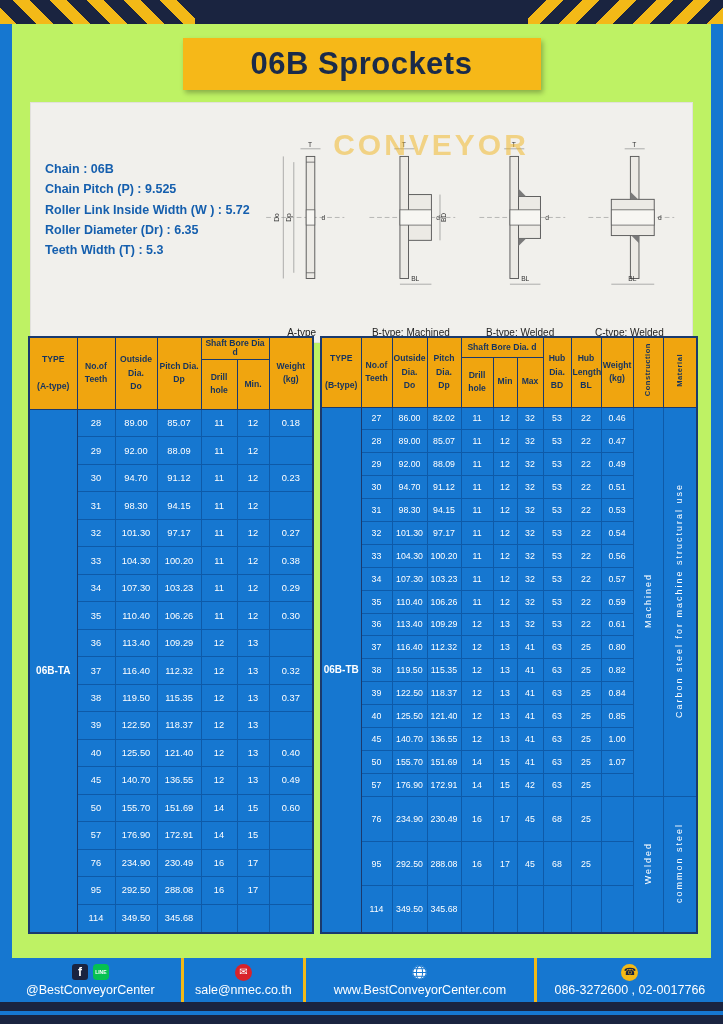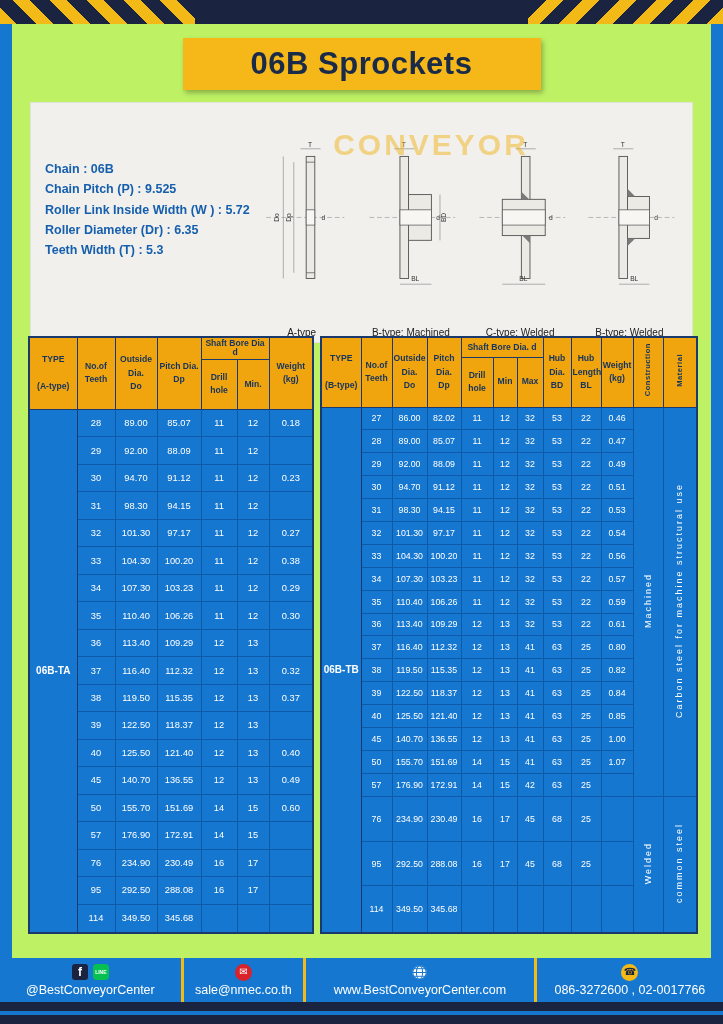--- a/index.html
+++ b/index.html
@@ -130,49 +130,49 @@
             <text class="dt" transform="rotate(-90 92 80)" x="92" y="80" text-anchor="middle">BD</text>
             <line class="dim" x1="44" y1="150" x2="77" y2="150"></line>
             <text class="dt" x="60" y="147" text-anchor="middle">BL</text>
           </svg>
           <div class="dlabel">B-type: Machined</div>
         </div>
 
         <div class="diagram">
           <svg viewBox="0 0 110 158">
             <line class="cl" x1="12" y1="80" x2="102" y2="80"></line>
+            <rect class="sh" x="44" y="16" width="9" height="128"></rect>
+            <rect class="sh" x="53" y="58" width="23" height="44"></rect>
+            <polygon class="weld" points="53,58 61,58 53,50"></polygon>
+            <polygon class="weld" points="53,102 61,102 53,110"></polygon>
+            <rect class="bore" x="44" y="72" width="32" height="16"></rect>
+            <line class="dim" x1="38" y1="8" x2="59" y2="8"></line>
+            <text class="dt" x="48" y="6" text-anchor="middle">T</text>
+            <text class="dt" x="81" y="83">d</text>
+            <line class="dim" x1="44" y1="150" x2="76" y2="150"></line>
+            <text class="dt" x="60" y="147" text-anchor="middle">BL</text>
+          </svg>
+          <div class="dlabel">B-type: Welded</div>
+        </div>
+
+        <div class="diagram">
+          <svg viewBox="0 0 110 158">
+            <line class="cl" x1="12" y1="80" x2="102" y2="80"></line>
             <rect class="sh" x="56" y="16" width="9" height="128"></rect>
             <rect class="sh" x="36" y="61" width="45" height="38"></rect>
             <polygon class="weld" points="56,61 64,61 56,53"></polygon>
             <polygon class="weld" points="65,99 57,99 65,107"></polygon>
             <rect class="bore" x="36" y="72" width="45" height="16"></rect>
             <line class="dim" x1="50" y1="8" x2="71" y2="8"></line>
             <text class="dt" x="60" y="6" text-anchor="middle">T</text>
             <text class="dt" x="85" y="83">d</text>
             <line class="dim" x1="36" y1="150" x2="81" y2="150"></line>
             <text class="dt" x="58" y="147" text-anchor="middle">BL</text>
           </svg>
           <div class="dlabel">C-type: Welded</div>
-        </div>
-
-        <div class="diagram">
-          <svg viewBox="0 0 110 158">
-            <line class="cl" x1="12" y1="80" x2="102" y2="80"></line>
-            <rect class="sh" x="44" y="16" width="9" height="128"></rect>
-            <rect class="sh" x="53" y="58" width="23" height="44"></rect>
-            <polygon class="weld" points="53,58 61,58 53,50"></polygon>
-            <polygon class="weld" points="53,102 61,102 53,110"></polygon>
-            <rect class="bore" x="44" y="72" width="32" height="16"></rect>
-            <line class="dim" x1="38" y1="8" x2="59" y2="8"></line>
-            <text class="dt" x="48" y="6" text-anchor="middle">T</text>
-            <text class="dt" x="81" y="83">d</text>
-            <line class="dim" x1="44" y1="150" x2="76" y2="150"></line>
-            <text class="dt" x="60" y="147" text-anchor="middle">BL</text>
-          </svg>
-          <div class="dlabel">B-type: Welded</div>
         </div>
       </div>
 
       <div class="watermark">
         <div class="w2">CONVEYOR</div>
       </div>
     </div>
 
     <table class="tbl tbl-a">
       <colgroup>

